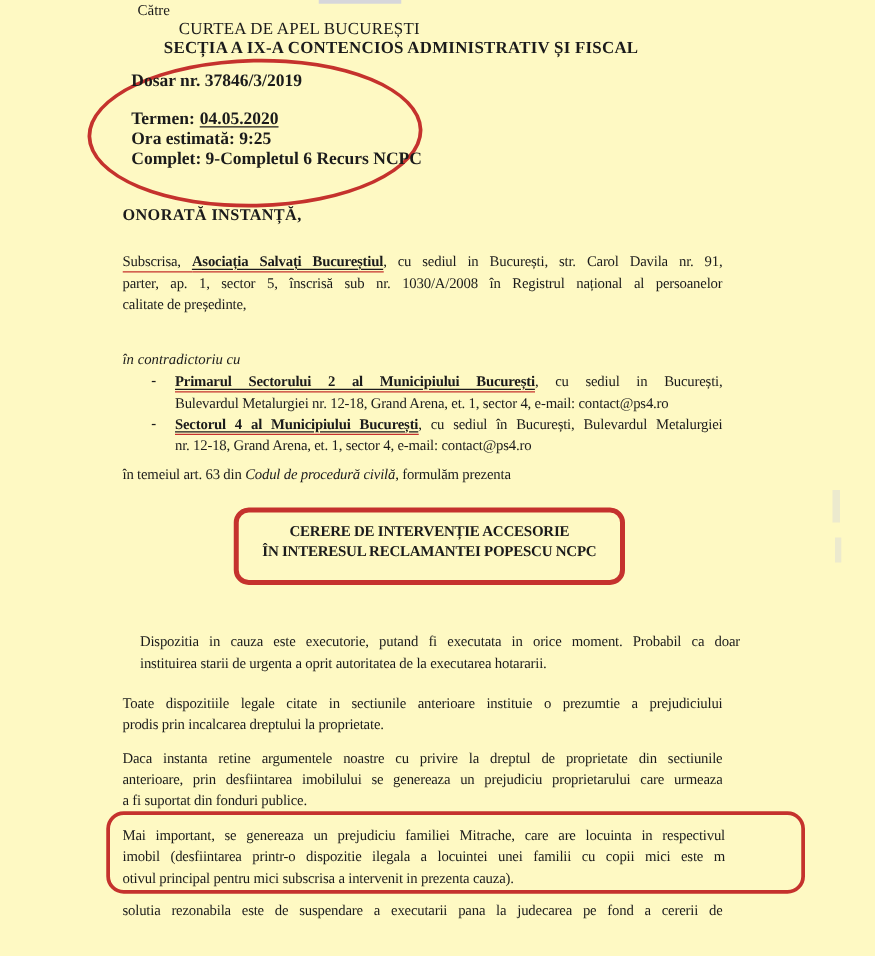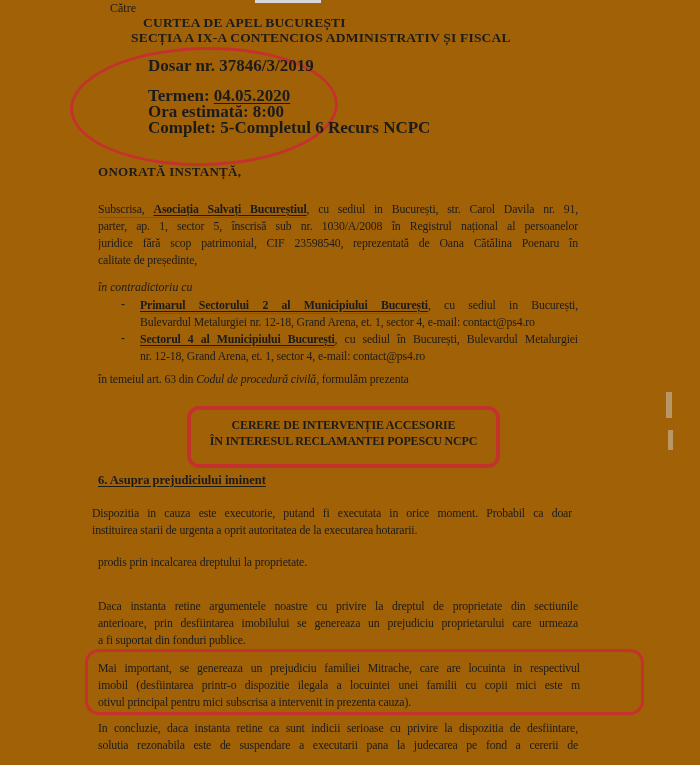--- a/index.html
+++ b/index.html
@@ -1,31 +1,31 @@
 <!DOCTYPE html>
 <html style="--red: #c5322d; --ink: #1b1b1b;"><head>
 <meta charset="utf-8">
 <style>
   :root { --red:#c5322d; --ink:#1b1b1b; }
   html,body { margin:0; padding:0; background:#ffffff; }
   .page {
     position:relative; width:700px; height:765px; overflow:hidden;
-    background:#a16207; color:var(--ink);
+    background:#fef9c3; color:var(--ink);
     font-family:"Liberation Serif","DejaVu Serif",serif;
   }
   .abs { position:absolute; }
   
   .artifact { background:#d7d7db; }
   .artifact.faint { opacity:.45; }
   
   .to-line { left:110px; top:1px; font-size:12px; }
-  .court-line { left:143px; top:15px; font-size:13.5px; font-weight:bold; letter-spacing:.2px; }
+  .court-line { left:143px; top:15px; font-size:13.5px; font-weight:normal; letter-spacing:.2px; }
   .section-line { left:131px; top:30px; font-size:13.5px; font-weight:bold; letter-spacing:.2px; }
   
-  .case-block { left:105px; top:58px; font-size:17px; font-weight:bold;margin-left:43px; }
+  .case-block { left:105px; top:58px; font-size:14px; font-weight:bold; }
   .case-block .cline { height:16px; line-height:16px; }
   .case-block .gap { height:14px; }
   .date-underlined { text-decoration:underline; text-underline-offset:2px; margin-left:4px; }
   .red-ellipse {
     left:70px; top:47px; width:262px; height:113px;
     border:3.5px solid var(--red); border-radius:50%;
     transform:rotate(-1.2deg);
   }
   .salutation { left:98px; top:164px; width:480px; font-size:13px; font-weight:bold; letter-spacing:.3px; }
   
@@ -45,21 +45,21 @@
   .party2 { left:140px; top:331px; width:438px; }
   .temei { left:98px; top:371px; width:480px; }
   
   .title-box {
     left:187px; top:406px; width:305px; height:47px;
     border:4px solid var(--red); border-radius:12px; padding-top:7px;
     text-align:center;
   }
   .title-box .tb-line { height:16px; line-height:16px; font-size:12px; font-weight:bold; letter-spacing:-0.2px; }
   .heading6 { left:98px; top:473px; font-size:12.5px; font-weight:bold; text-decoration:underline; text-underline-offset:2px; }
-  .para1 { left:92px; top:505px; width:480px; }
+  .para1 { left:112px; top:505px; width:480px; }
   .para2 { left:98px; top:554px; width:480px; }
   .para3 { left:98px; top:598px; width:480px; }
   .boxed-para { left:98px; top:660px; width:482px; }
   .red-box2 {
     left:85px; top:649px; width:553px; height:60px;
     border:3.5px solid var(--red); border-radius:14px;
   }
   .conclusion { left:98px; top:720px; width:480px; }
 </style>
 </head>
@@ -73,30 +73,29 @@
 
   <div class="abs to-line">Către</div>
   <div class="abs court-line">CURTEA DE APEL BUCUREȘTI</div>
   <div class="abs section-line">SECȚIA A IX-A CONTENCIOS ADMINISTRATIV ȘI FISCAL</div>
 
   <div class="abs red-ellipse"></div>
   <div class="abs case-block">
     <div class="cline">Dosar nr. 37846/3/2019</div>
     <div class="gap"></div>
     <div class="cline"><span>Termen:</span><span class="date-underlined">04.05.2020</span></div>
-    <div class="cline">Ora estimată: 8:00</div>
-    <div class="cline">Complet: 5-Completul 6 Recurs NCPC</div>
+    <div class="cline">Ora estimată: 9:25</div>
+    <div class="cline">Complet: 9-Completul 6 Recurs NCPC</div>
   </div>
 
   <div class="abs salutation">ONORATĂ INSTANȚĂ,</div>
 
   <div class="abs rich intro">
       <div class="tline"><span class="sr">Subscrisa, </span><span class="sb su sr">Asociația Salvați Bucureștiul</span><span>, cu sediul in București, str. Carol Davila nr. 91,</span></div>
       <div class="tline"><span>parter, ap. 1, sector 5, înscrisă sub nr. 1030/A/2008 în Registrul național al persoanelor</span></div>
-      <div class="tline"><span>juridice fără scop patrimonial, CIF 23598540, reprezentată de Oana Cătălina Poenaru în</span></div>
       <div class="tline tlast"><span>calitate de președinte,</span></div>
     </div>
 
   <div class="abs contradictoriu">în contradictoriu cu</div>
   <span class="abs bullet-dash party1-dash">-</span>
   <div class="abs rich party1">
       <div class="tline"><span class="sb su sr">Primarul Sectorului 2 al Municipiului București</span><span>, cu sediul in București,</span></div>
       <div class="tline tlast"><span>Bulevardul Metalurgiei nr. 12-18, Grand Arena, et. 1, sector 4, e-mail: contact@ps4.ro</span></div>
     </div>
   <span class="abs bullet-dash party2-dash">-</span>
@@ -107,39 +106,38 @@
 
   <div class="abs rich temei">
       <div class="tline tlast"><span>în temeiul art. 63 din </span><span class="si">Codul de procedură civilă</span><span>, formulăm prezenta</span></div>
     </div>
 
   <div class="abs title-box">
     <div class="tb-line">CERERE DE INTERVENȚIE ACCESORIE</div>
     <div class="tb-line">ÎN INTERESUL RECLAMANTEI POPESCU NCPC</div>
   </div>
 
-  <div class="abs heading6">6. Asupra prejudiciului iminent</div>
   <div class="abs rich para1">
       <div class="tline"><span>Dispozitia in cauza este executorie, putand fi executata in orice moment. Probabil ca doar</span></div>
       <div class="tline tlast"><span>instituirea starii de urgenta a oprit autoritatea de la executarea hotararii.</span></div>
     </div>
   <div class="abs rich para2">
+      <div class="tline"><span>Toate dispozitiile legale citate in sectiunile anterioare instituie o prezumtie a prejudiciului</span></div>
       <div class="tline tlast"><span>prodis prin incalcarea dreptului la proprietate.</span></div>
     </div>
   <div class="abs rich para3">
       <div class="tline"><span>Daca instanta retine argumentele noastre cu privire la dreptul de proprietate din sectiunile</span></div>
       <div class="tline"><span>anterioare, prin desfiintarea imobilului se genereaza un prejudiciu proprietarului care urmeaza</span></div>
       <div class="tline tlast"><span>a fi suportat din fonduri publice.</span></div>
     </div>
 
   <div class="abs red-box2"></div>
   <div class="abs rich boxed-para">
       <div class="tline"><span>Mai important, se genereaza un prejudiciu familiei Mitrache, care are locuinta in respectivul</span></div>
       <div class="tline"><span>imobil (desfiintarea printr-o dispozitie ilegala a locuintei unei familii cu copii mici este m</span></div>
       <div class="tline tlast"><span>otivul principal pentru mici subscrisa a intervenit in prezenta cauza).</span></div>
     </div>
 
   <div class="abs rich conclusion">
-      <div class="tline"><span>In concluzie, daca instanta retine ca sunt indicii serioase cu privire la dispozitia de desfiintare,</span></div>
       <div class="tline"><span>solutia rezonabila este de suspendare a executarii pana la judecarea pe fond a cererii de</span></div>
     </div>
 
 </div>
 
 </body></html>

